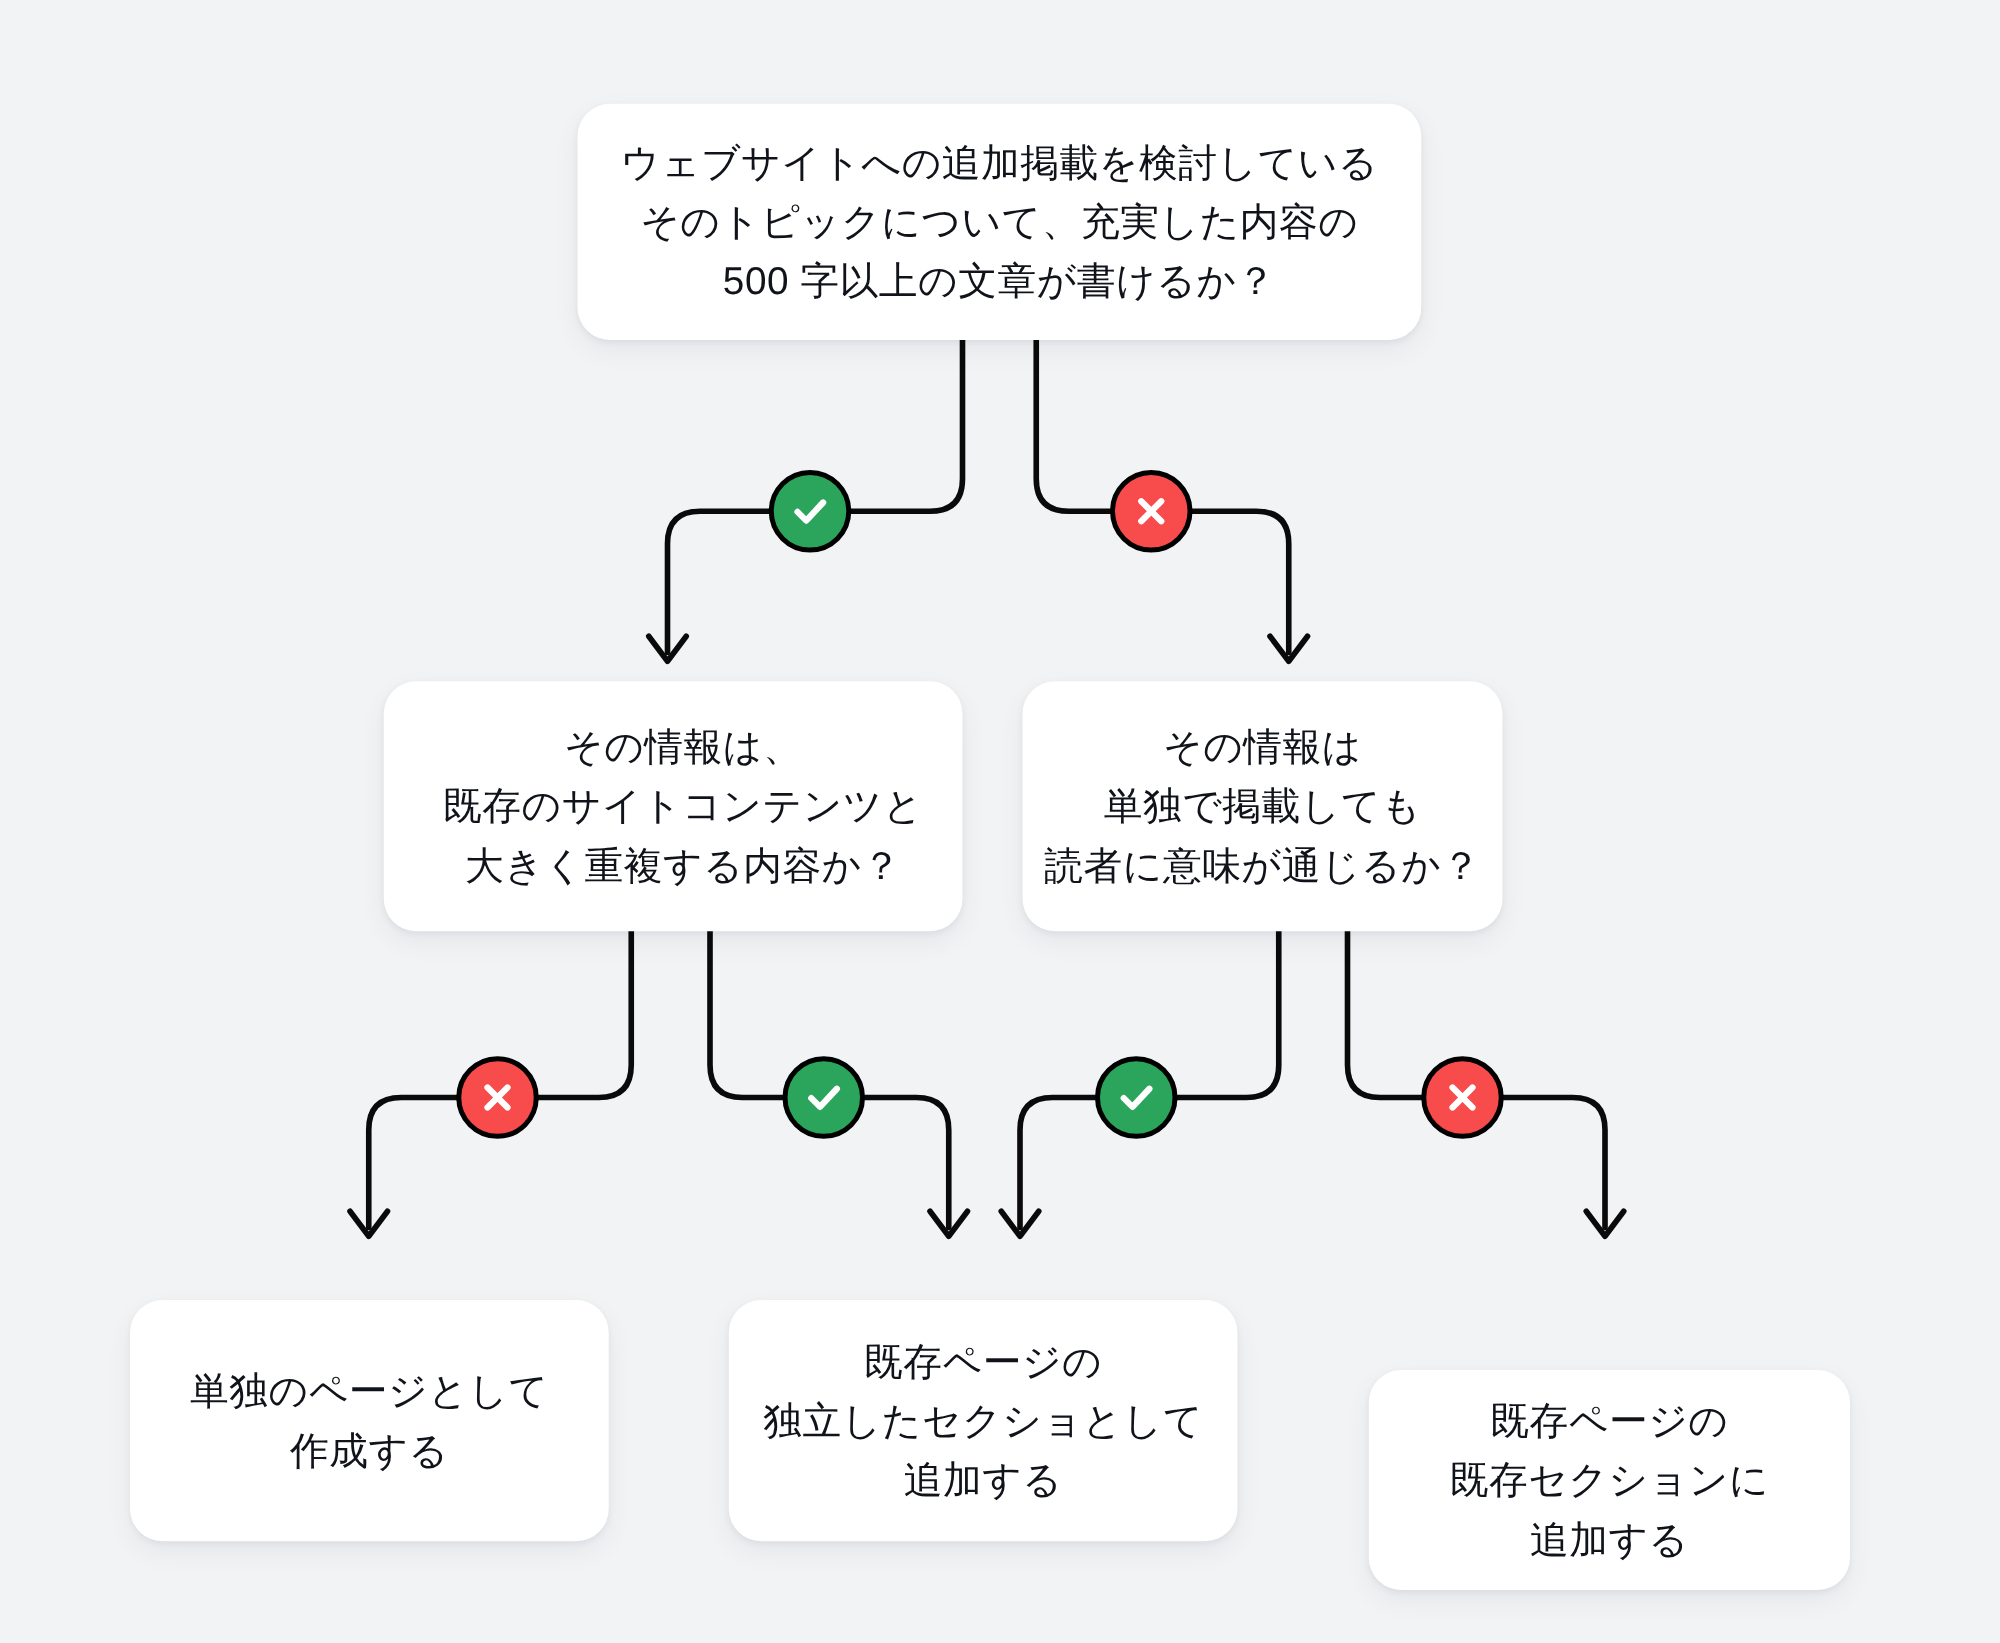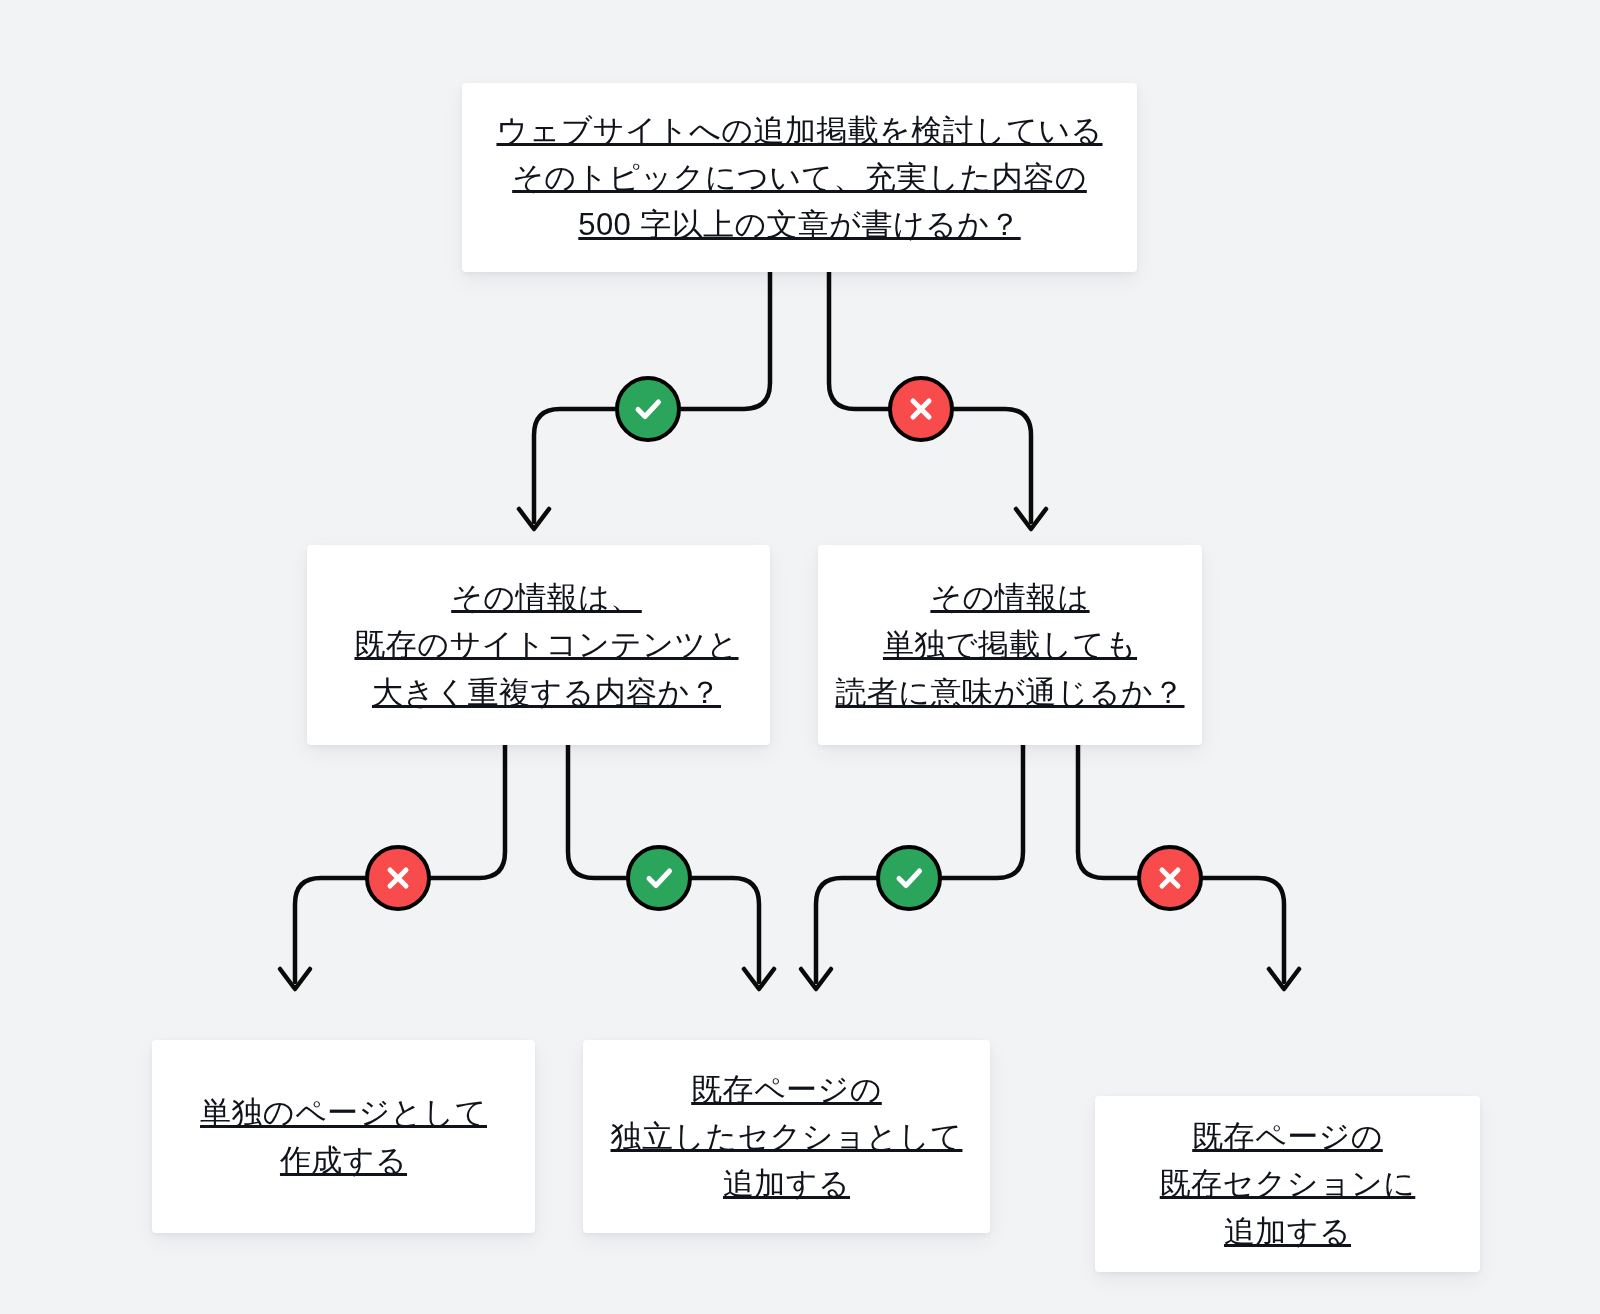--- a/index.html
+++ b/index.html
@@ -24,30 +24,29 @@
     position: absolute;
     top: 0;
     left: 0;
     width: 1600px;
     height: 1314px;
   }
   .node {
     position: absolute;
     box-sizing: border-box;
     background: #ffffff;
-    border-radius: 4px;
+    border-radius: 26px;
     box-shadow: 0 2px 5px rgba(16, 22, 34, 0.05),
                 0 8px 22px rgba(16, 22, 34, 0.055);
     display: flex;
     align-items: center;
     justify-content: center;
     text-align: center;
     color: #10131a;
     z-index: 3;
-    text-decoration: underline;
   }
   .node .node-text {
     font-size: 31px;
     line-height: 1.52;
     letter-spacing: 0.4px;
     white-space: pre-line;
     font-weight: 400;
   }
   .badge {
     position: absolute;
@@ -111,21 +110,21 @@
 既存のサイトコンテンツと
 大きく重複する内容か？</div>
   </div>
 
   <div class="node" style="left:818px; top:545px; width:384px; height:200px;">
     <div class="node-text">その情報は
 単独で掲載しても
 読者に意味が通じるか？</div>
   </div>
 
-  <div class="node" style="left:104px; top:1040px; width:383px; height:193px;margin-left:48px;">
+  <div class="node" style="left:104px; top:1040px; width:383px; height:193px;">
     <div class="node-text">単独のページとして
 作成する</div>
   </div>
 
   <div class="node" style="left:583px; top:1040px; width:407px; height:193px;">
     <div class="node-text">既存ページの
 独立したセクショとして
 追加する</div>
   </div>
 

